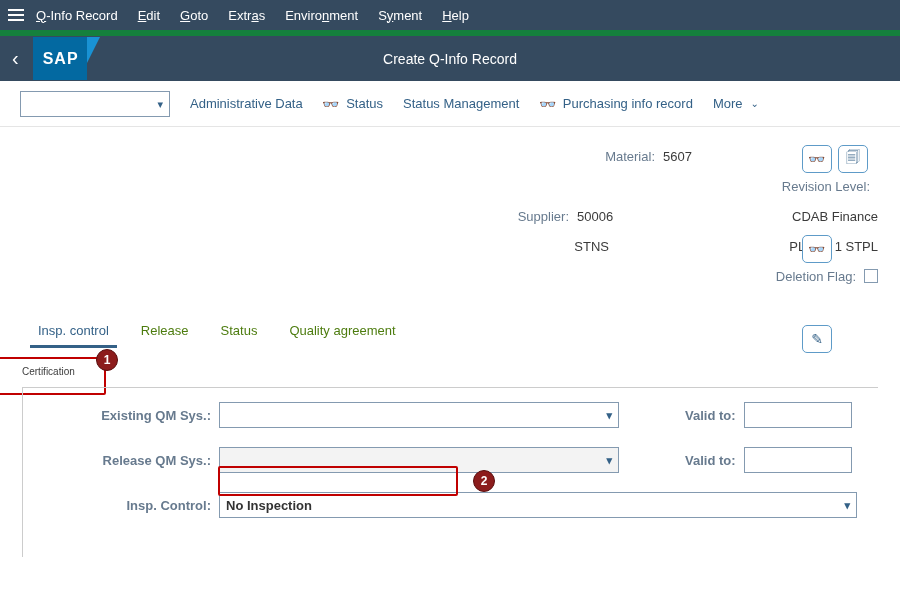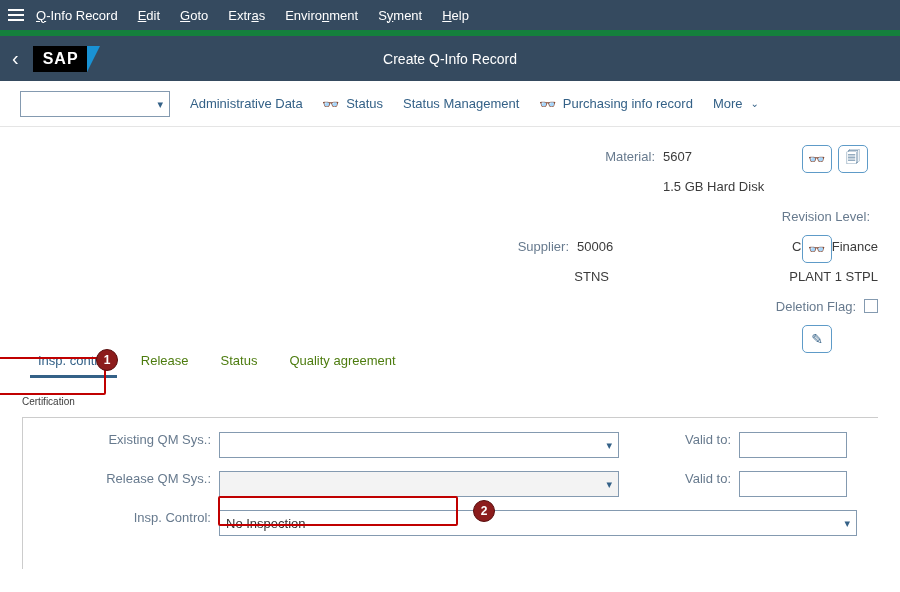--- a/index.html
+++ b/index.html
@@ -7,21 +7,21 @@
   
   .menubar { background: #354A5F; color: #fff; height: 36px; display: flex; align-items: center; padding: 0 8px; border-bottom: 6px solid #15803d; }
   .hamburger { display: flex; flex-direction: column; gap: 3px; margin-right: 12px; cursor: pointer; }
   .hamburger span { width: 16px; height: 2px; background: #fff; }
   .menubar-items { display: flex; gap: 20px; }
   .menubar-item { color: #fff; cursor: pointer; }
   .menubar-item .ul { text-decoration: underline; }
   
   .titlebar { background: #354A5F; color: #fff; height: 45px; display: flex; align-items: center; padding: 0 12px; position: relative; }
   .back-chevron { font-size: 20px; color: #fff; margin-right: 14px; cursor: pointer; }
-  .sap-logo { background: #000000; color: #fff; font-weight: bold; padding: 4px 8px 4px 10px; font-size: 16px; letter-spacing: 1px; position: relative; height: 26px; display: flex; align-items: center; }
+  .sap-logo { background: #0369a1; color: #fff; font-weight: bold; padding: 4px 8px 4px 10px; font-size: 16px; letter-spacing: 1px; position: relative; height: 43px; display: flex; align-items: center; }
   .sap-logo::after { content: ''; position: absolute; right: -13px; top: 0; width: 0; height: 0; border-top: 26px solid #1992D4; border-right: 13px solid transparent; }
   .page-title { position: absolute; left: 50%; transform: translateX(-50%); font-size: 14px; color: #fff; width: 100%; text-align: center; pointer-events: none; }
   
   .toolbar { background: #fff; height: 46px; display: flex; align-items: center; padding: 0 20px; border-bottom: 1px solid #e5e5e5; gap: 20px; }
   .toolbar-select { width: 150px; height: 26px; border: 1px solid #849AB0; background: #fff; position: relative; cursor: pointer; }
   .toolbar-select .chev { position: absolute; right: 6px; top: 50%; transform: translateY(-50%); color: #346187; font-size: 11px; }
   .toolbar-link { color: #346187; cursor: pointer; display: flex; align-items: center; gap: 6px; }
   .glasses-icon { font-size: 14px; }
   .toolbar-chev { font-size: 10px; margin-left: 2px; }
   
@@ -40,21 +40,21 @@
   .tabs { display: flex; margin-top: 28px; padding-left: 0; }
   .tab { padding: 8px 16px 10px 16px; color: #4d7c0f; cursor: pointer; position: relative; }
   .tab.active { color: #346187; }
   .tab.active::after { content: ''; position: absolute; bottom: 0; left: 8px; right: 8px; height: 3px; background: #346187; }
   
   .tab-highlight { position: absolute; border: 2px solid #C00000; border-radius: 2px; pointer-events: none; }
   .badge { position: absolute; width: 22px; height: 22px; border-radius: 50%; background: #8C1C1C; color: #fff; display: flex; align-items: center; justify-content: center; font-size: 12px; font-weight: bold; border: 1px solid #5a0f0f; }
   
   .section-title { color: #3b3b3b; margin: 18px 0 10px 0; font-size: 10px; }
   .cert-box { border-top: 1px solid #ccc; border-left: 1px solid #ccc; padding: 14px 0 20px 0; }
-  .cert-row { display: flex; align-items: flex-start; margin-bottom: 13px; }
+  .cert-row { display: flex; align-items: center; margin-bottom: 19px; font-weight: bold; }
   .cert-label { width: 196px; text-align: right; color: #677A8E; padding-right: 8px; }
   .cert-select { position: relative; height: 26px; border: 1px solid #849AB0; background: #fff; cursor: pointer; display: flex; align-items: center; padding: 0 22px 0 6px; color: #333; }
   .cert-select.disabled { background: #f3f3f3; }
   .cert-select .chev { position: absolute; right: 6px; top: 50%; transform: translateY(-50%); color: #346187; font-size: 11px; }
   .valid-label { color: #677A8E; margin-left: 66px; margin-right: 8px; }
   .valid-input { width: 108px; height: 26px; border: 1px solid #849AB0; background: #fff; }
   
   .insp-highlight { position: absolute; border: 2px solid #C00000; border-radius: 2px; pointer-events: none; }
 </style>
 </head>
@@ -124,24 +124,20 @@
         </div>
     </div>
   </div>
 
   <div class="form-rows">
     <div class="form-row">
       <div class="form-label">Material:</div>
       <div class="form-val1">5607</div>
     </div>
     <div class="form-row">
-      <div class="form-label"></div>
-      <div class="form-val1">1.5 GB Hard Disk</div>
-    </div>
-    <div class="form-row">
       <div class="form-label">Revision Level:</div>
     </div>
     <div class="form-row">
       <div class="form-label">Supplier:</div>
       <div class="form-val1">50006</div>
       <div class="form-val2">CDAB Finance</div>
     </div>
     <div class="form-row">
       <div class="form-val1">STNS</div>
       <div class="form-val2">PLANT 1 STPL</div>

